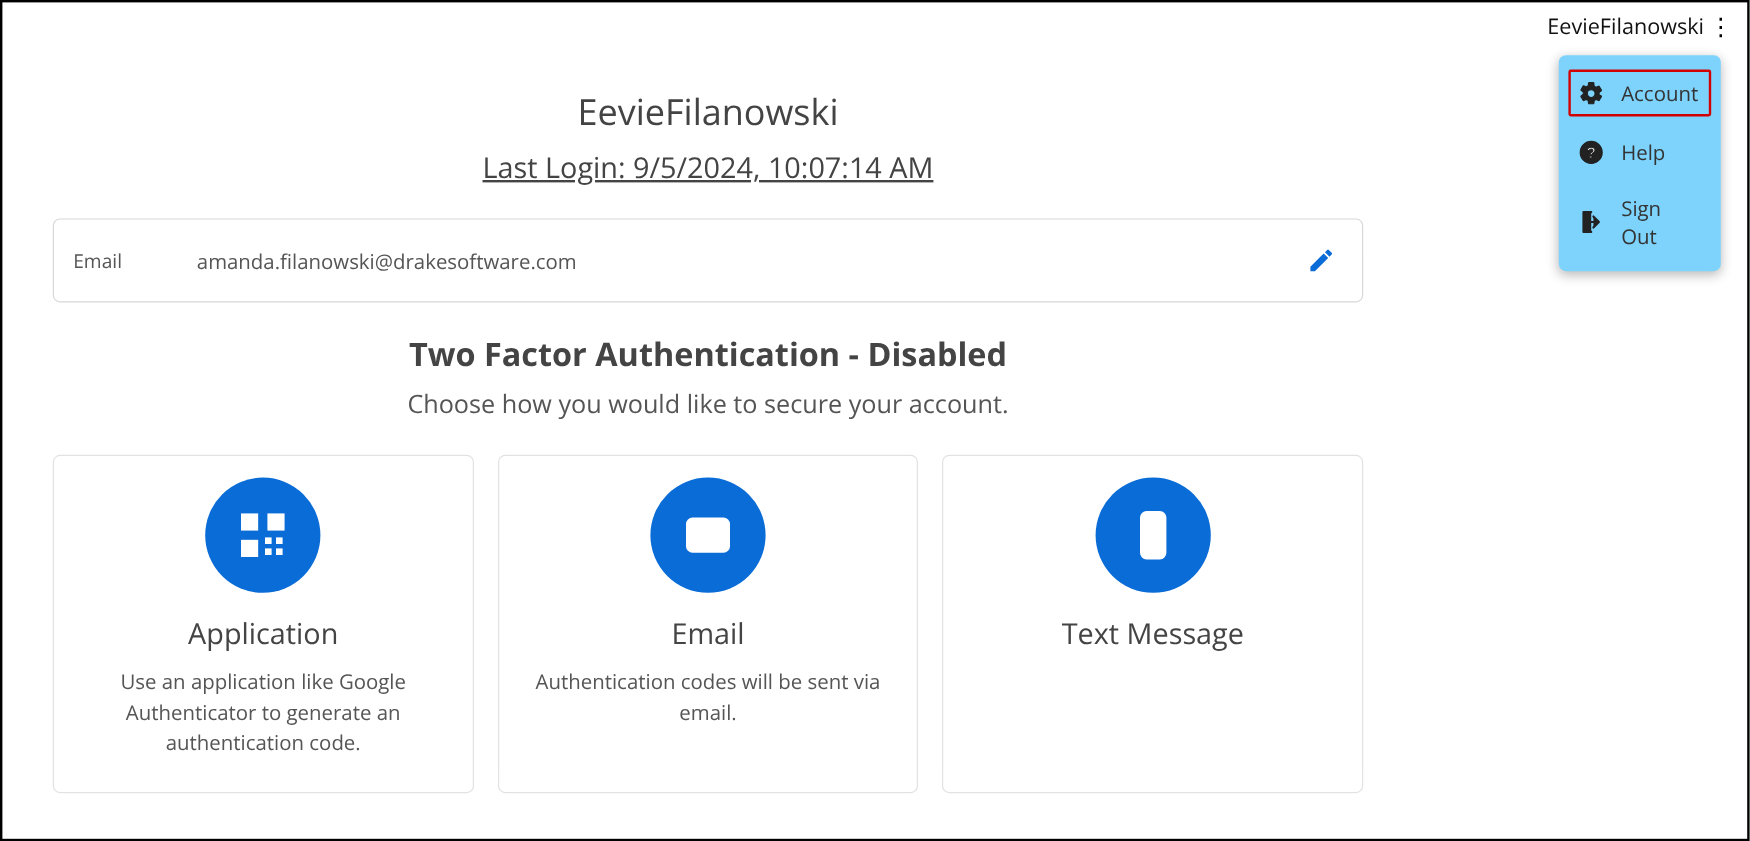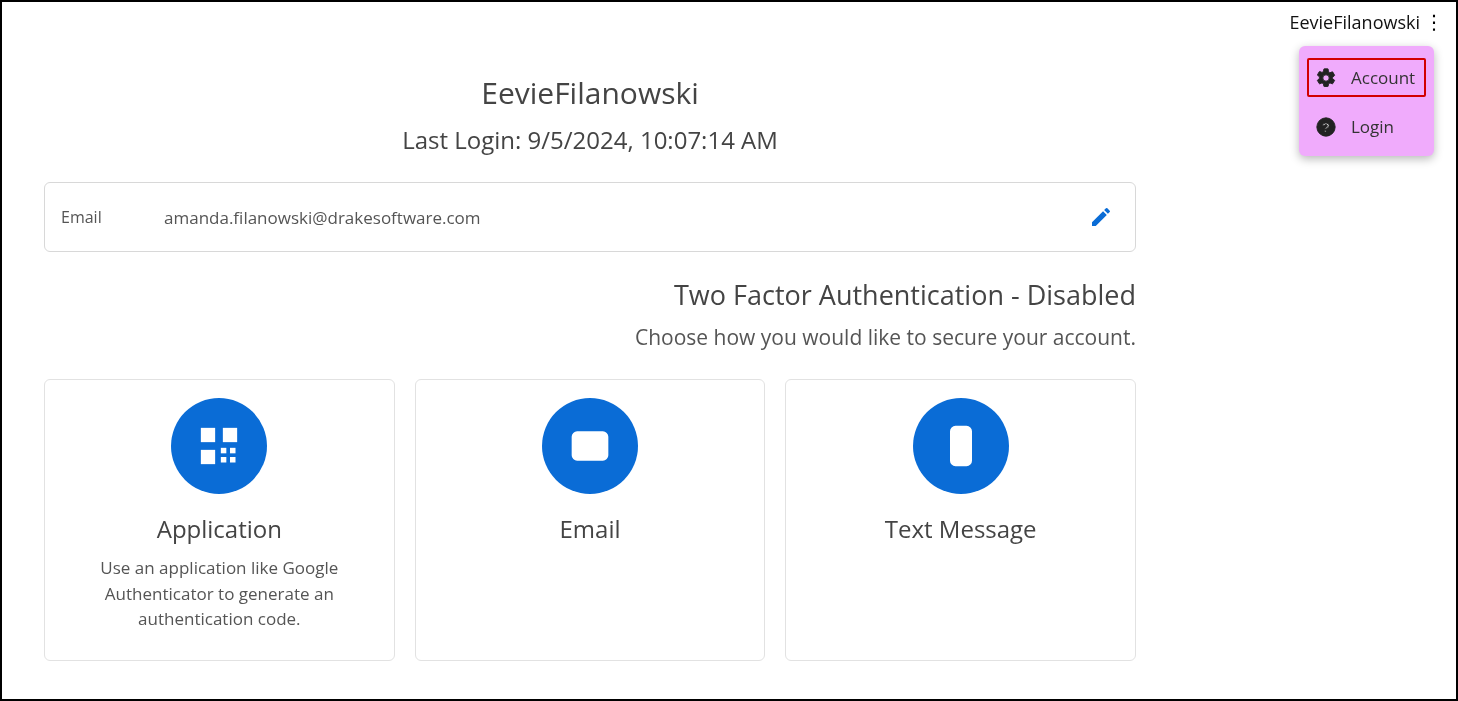--- a/index.html
+++ b/index.html
@@ -34,21 +34,21 @@
       font-size: 20px;
       line-height: 1;
     }
 
     
     .dropdown {
       position: absolute;
       top: 44px;
       right: 22px;
       width: 135px;
-      background: #f0abfc;
+      background: #7dd3fc;
       border-radius: 6px;
       box-shadow: 0 3px 10px rgba(0,0,0,0.28);
       padding: 6px 0;
       z-index: 100;
     }
     .dropdown .item {
       display: flex;
       align-items: center;
       gap: 14px;
       padding: 12px 16px;
@@ -78,20 +78,21 @@
       font-size: 30px;
       color: #444;
       font-weight: 400;
     }
     .subtitle {
       text-align: center;
       font-size: 24px;
       color: #444;
       margin-top: 10px;
       font-weight: 400;
+      text-decoration: underline;
     }
 
     .field {
       margin-top: 26px;
       border: 1px solid #d8d8d8;
       border-radius: 6px;
       height: 70px;
       display: flex;
       align-items: center;
       padding: 0 16px;
@@ -116,22 +117,22 @@
       transform: translateY(-50%);
       width: 24px; height:24px;
       cursor:pointer;
     }
     .field .edit svg { width:24px; height:24px; fill:#0a6cd6; }
 
     .tfa {
       margin-top: 24px;
       text-align:center;
     }
-    .tfa .tfa-title { font-size: 27px; color:#444; font-weight:400;text-align:right; }
-    .tfa .tfa-sub { font-size: 21px; color:#555; margin-top:10px;text-align:right; }
+    .tfa .tfa-title { font-size: 27px; color:#444; font-weight:700; }
+    .tfa .tfa-sub { font-size: 21px; color:#555; margin-top:10px; }
 
     .cards {
       margin-top: 28px;
       display:flex;
       gap: 20px;
     }
     .card {
       flex:1;
       border:1px solid #e2e2e2;
       border-radius:6px;
@@ -168,21 +169,30 @@
     </span>
     <span>Account</span>
   </div>
   <div class="item">
     <span class="icon">
       <svg viewBox="0 0 24 24">
           <circle cx="12" cy="12" r="10"></circle>
           <text x="12" y="17" text-anchor="middle" font-size="14" fill="#fff" font-family="Arial" font-weight="bold">?</text>
         </svg>
     </span>
-    <span>Login</span>
+    <span>Help</span>
+  </div>
+  <div class="item">
+    <span class="icon">
+      <svg viewBox="0 0 24 24" fill="none" stroke="#222" stroke-width="2">
+          <path d="M14 7l5 5-5 5M19 12H8" stroke-linecap="round" stroke-linejoin="round"></path>
+          <path d="M12 3H5v18h7" stroke-linecap="round" stroke-linejoin="round"></path>
+        </svg>
+    </span>
+    <span>Sign Out</span>
   </div>
 </div>
 
 <div class="main">
   <div class="title">EevieFilanowski</div>
   <div class="subtitle">Last Login: 9/5/2024, 10:07:14 AM</div>
 
   <div class="field">
     <span class="label">Email</span>
     <span class="value">amanda.filanowski@drakesoftware.com</span>
@@ -218,20 +228,21 @@
     </div>
 
     <div class="card">
       <div class="circle">
         <svg viewBox="0 0 24 24" fill="none" stroke="#fff" stroke-width="2">
           <rect x="3" y="5" width="18" height="14" rx="2"></rect>
           <path d="M3 7l9 6 9-6"></path>
         </svg>
       </div>
       <div class="c-title">Email</div>
+      <div class="c-desc">Authentication codes will be sent via email.</div>
     </div>
 
     <div class="card">
       <div class="circle">
         <svg viewBox="0 0 24 24" fill="none" stroke="#fff" stroke-width="2">
           <rect x="7" y="2" width="10" height="20" rx="2"></rect>
           <circle cx="12" cy="19" r="1" fill="#fff" stroke="none"></circle>
         </svg>
       </div>
       <div class="c-title">Text Message</div>

